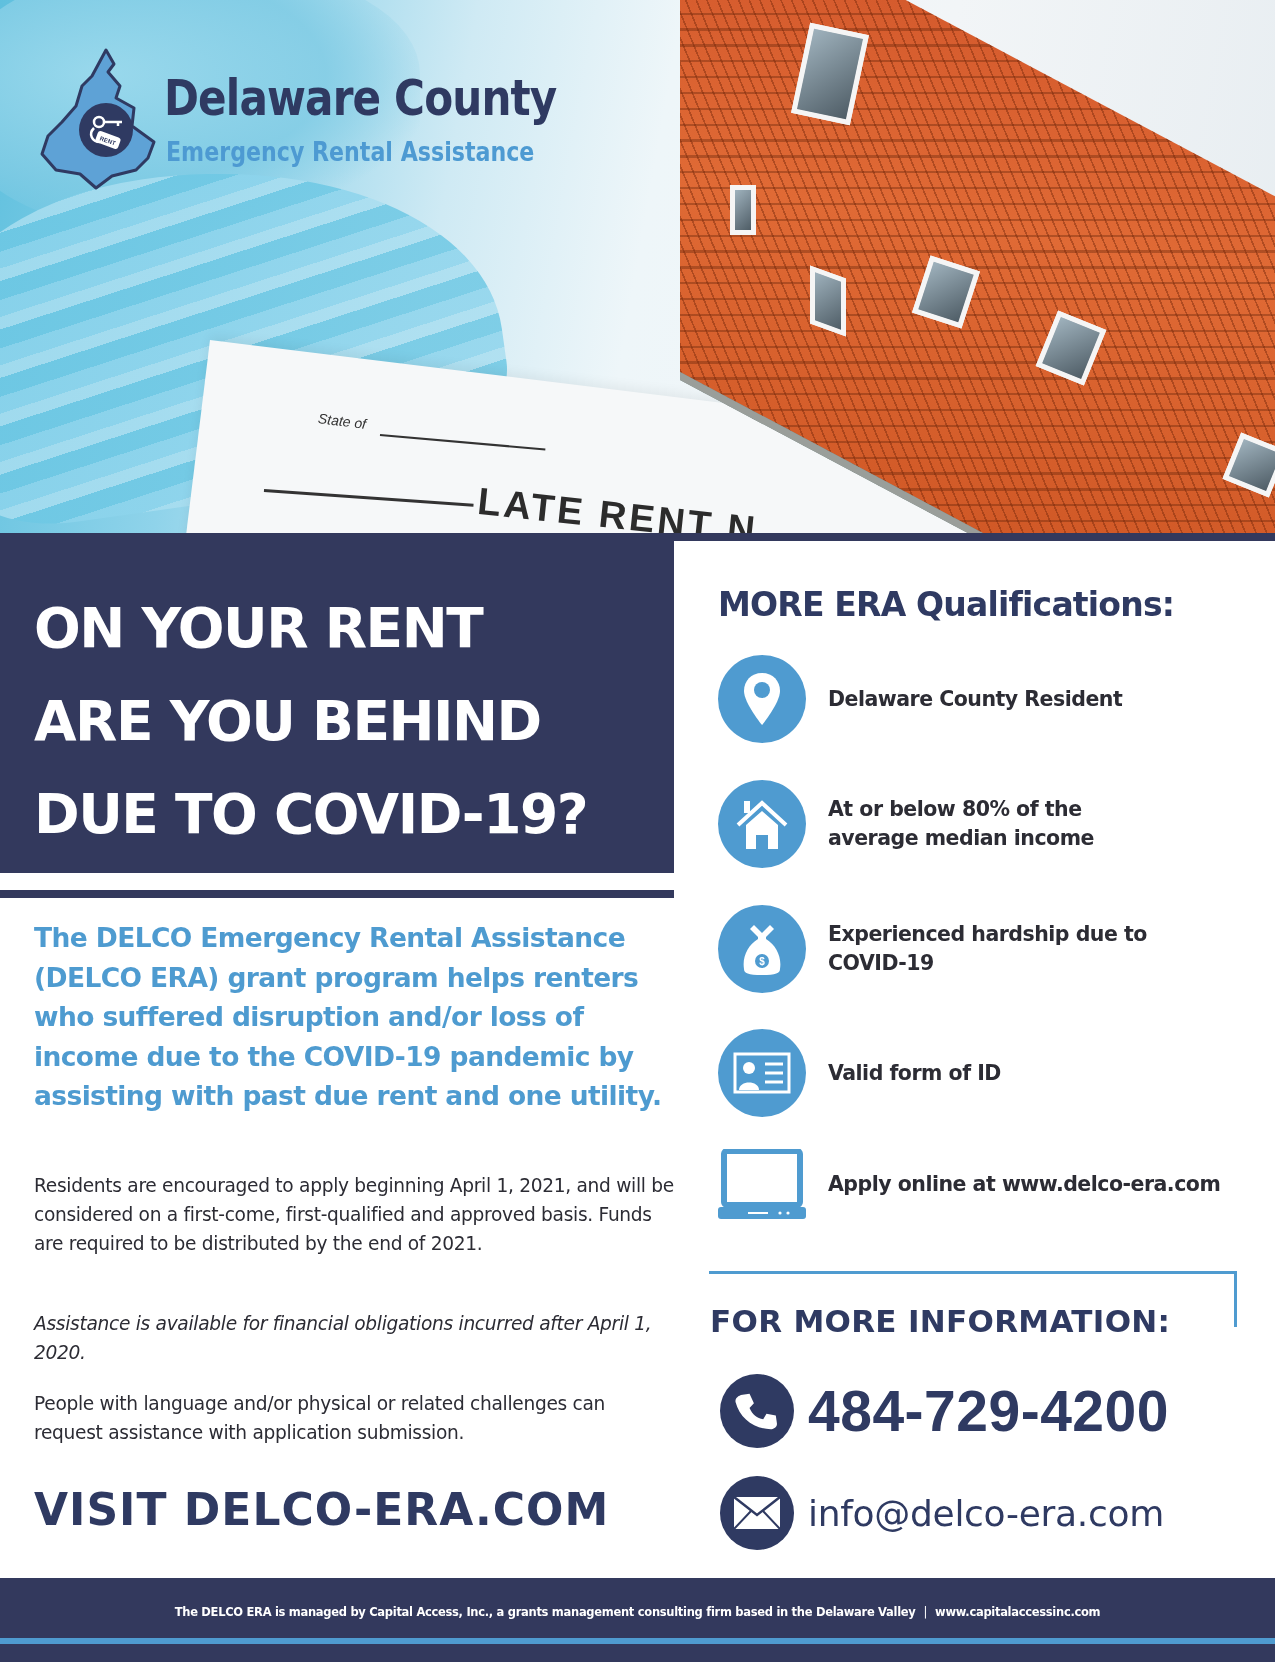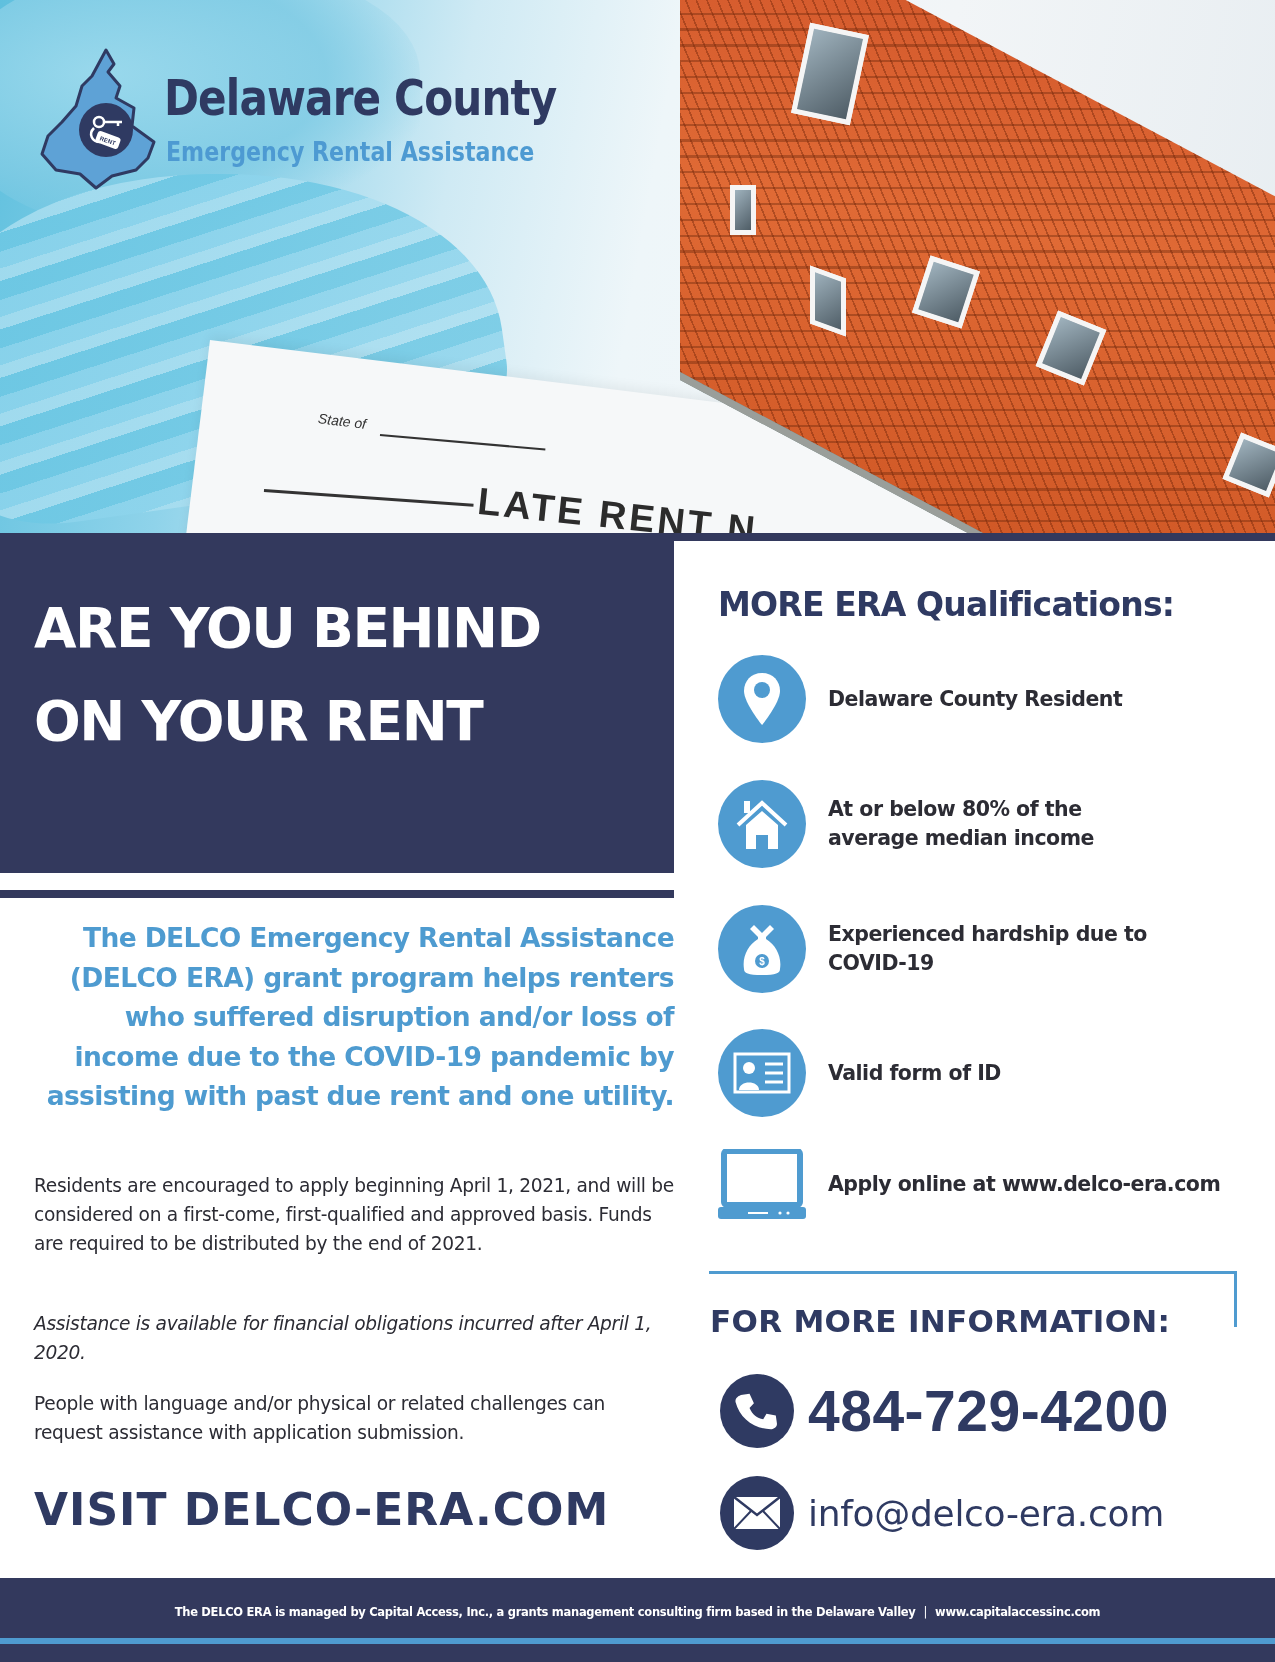--- a/index.html
+++ b/index.html
@@ -52,21 +52,21 @@
 
   
   .topstrip { left: 0; top: 533px; width: 1275px; height: 8px; background: #33395d; }
   .banner { left: 0; top: 533px; width: 674px; height: 340px; background: #33395d; }
   .banner-title { left: 34px; top: 582px; width: 630px; color: #ffffff; font-family: "DejaVu Sans", sans-serif;
     font-weight: bold; font-size: 55px; line-height: 93px; letter-spacing: -1.5px; }
   .divider { left: 0; top: 890px; width: 674px; height: 8px; background: #33395d; }
 
   
   .lead { left: 34px; top: 918px; width: 640px; color: #4e9bd0; font-family: "DejaVu Sans", sans-serif;
-    font-weight: bold; font-size: 26.5px; line-height: 39.5px; letter-spacing: -0.6px; text-align: right; }
+    font-weight: bold; font-size: 26.5px; line-height: 39.5px; letter-spacing: -0.6px; }
   .para { left: 34px; width: 640px; font-family: "DejaVu Sans", sans-serif; font-size: 18.6px; line-height: 29px;
     color: #2c2c34; letter-spacing: -0.3px; }
   .p1 { top: 1171px; }
   .p2 { top: 1309px; font-style: italic; }
   .p3 { top: 1389px; }
   .visit { left: 34px; top: 1484px; font-family: "DejaVu Sans", sans-serif; font-weight: bold; font-size: 44px;
     letter-spacing: 1px; color: #2f3a62; white-space: nowrap; text-align: right; }
 
   
   .qual-title { left: 718px; top: 585px; font-family: "DejaVu Sans", sans-serif; font-weight: bold; font-size: 33px;
@@ -143,22 +143,23 @@
   </g>
   <rect x="60" y="88" width="24" height="12" rx="3" fill="#ffffff" transform="rotate(20 72 94)"></rect>
   <text x="72" y="97" font-size="6" font-weight="bold" text-anchor="middle" fill="#2f3a62" transform="rotate(20 72 94)">RENT</text>
 </svg>
 <div class="abs logo-title">Delaware County</div>
 <div class="abs logo-sub">Emergency Rental Assistance</div>
 
 <div class="abs topstrip"></div>
 <div class="abs banner"></div>
 <h1 class="abs banner-title">
+  <div>ON YOUR RENT</div>
   <div>ARE YOU BEHIND</div>
-  <div>ON YOUR RENT</div>
+  <div>DUE TO COVID-19?</div>
 </h1>
 <div class="abs divider"></div>
 
 <p class="abs lead">The DELCO Emergency Rental Assistance (DELCO ERA) grant program helps renters who suffered disruption and/or loss of income due to the COVID-19 pandemic by assisting with past due rent and one utility.</p>
 <p class="abs para p1">Residents are encouraged to apply beginning April 1, 2021, and will be considered on a first-come, first-qualified and approved basis. Funds are required to be distributed by the end of 2021.</p>
 <p class="abs para p2">Assistance is available for financial obligations incurred after April 1, 2020.</p>
 <p class="abs para p3">People with language and/or physical or related challenges can request assistance with application submission.</p>
 <a class="abs visit">VISIT DELCO-ERA.COM</a>
 
 <h2 class="abs qual-title">MORE ERA Qualifications:</h2>

